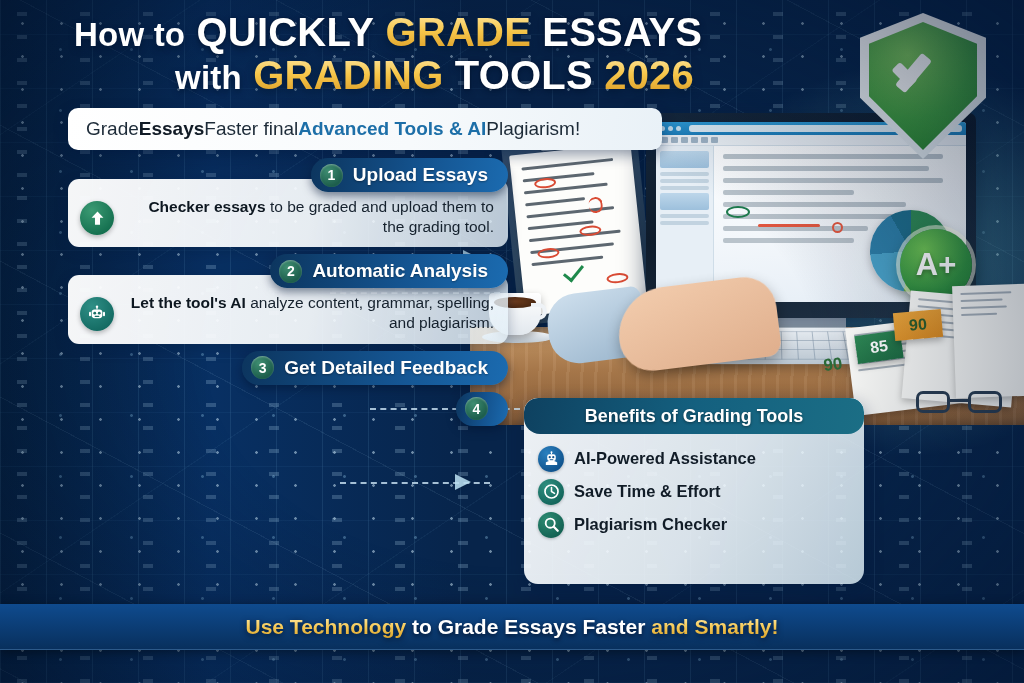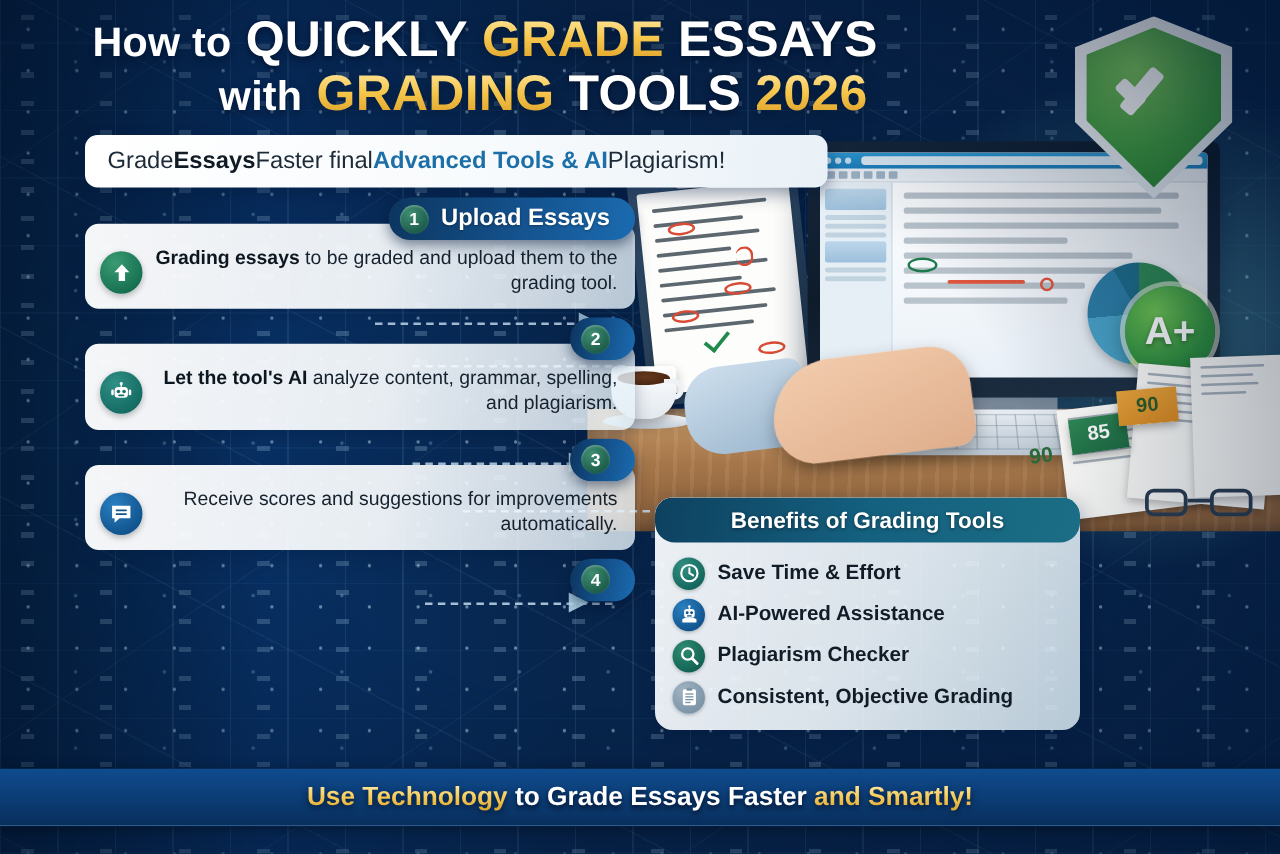--- a/index.html
+++ b/index.html
@@ -314,21 +314,21 @@
   .ben-item{ display:flex; align-items:center; gap:10px; height:33px; }
   .ben-ic{ width:26px;height:26px;border-radius:50%; flex:0 0 26px; display:flex;align-items:center;justify-content:center; box-shadow:0 1px 3px rgba(0,0,0,.25);}
   .bi-teal{ background:radial-gradient(circle at 34% 28%, #2f8f80, #14665c 75%);}
   .bi-blue{ background:radial-gradient(circle at 34% 28%, #2a80bf, #11548e 75%);}
   .bi-teal2{ background:radial-gradient(circle at 34% 28%, #2d8b72, #136253 75%);}
   .bi-slate{ background:radial-gradient(circle at 34% 28%, #9fb3c2, #7b94a6 75%);}
   .ben-tx{ font-size:16.5px; font-weight:bold; color:#111c27; white-space:nowrap;}
 
   
   .footer{
-    position:absolute; left:0; bottom:0; width:1024px; height:76px;
+    position:absolute; left:0; bottom:11px; width:1024px; height:76px;
     background:linear-gradient(180deg, rgba(8,40,86,.0) 0%, rgba(7,38,82,.88) 14%, #062murky 0%, #072photos 0%, #06264f 40%, #04162f 100%);
   }
   .footer-inner{
     position:absolute; left:0; top:8px; width:1024px; height:46px;
     background:linear-gradient(180deg,#0f4b8e 0%, #0c3f79 42%, #082f5c 100%);
     box-shadow:0 -1px 0 rgba(140,200,255,.28) inset, 0 2px 10px rgba(0,0,0,.4);
     display:flex; align-items:center; justify-content:center;
   }
   .footer-tx{ font-size:21px; font-weight:bold; white-space:nowrap; }
   .fg{
@@ -526,28 +526,29 @@
         <div class="step-num">1</div>
         <div class="step-title">Upload Essays</div>
       </div>
       <div class="step-card">
         <div class="step-icon ic-green">
           <svg width="19" height="19" viewBox="0 0 24 24" aria-hidden="true">
             <path d="M12 3 L19.5 11 H15.2 V20 H8.8 V11 H4.5 Z" fill="#ffffff"></path>
           </svg>
         </div>
         <div class="step-text">
-          <b>Grading essays</b><span> to be graded and upload them to the grading tool.</span>
+          <b>Checker essays</b><span> to be graded and upload them to the grading tool.</span>
         </div>
       </div>
     </div>
 
     <div class="step">
       <div class="step-head">
         <div class="step-num">2</div>
+        <div class="step-title">Automatic Analysis</div>
       </div>
       <div class="step-card">
         <div class="step-icon ic-teal">
           <svg width="20" height="20" viewBox="0 0 24 24" aria-hidden="true">
             <circle cx="12" cy="3.4" r="1.5" fill="#fff"></circle>
             <rect x="11.3" y="4.3" width="1.4" height="2.2" fill="#fff"></rect>
             <rect x="5.6" y="6.6" width="12.8" height="10.4" rx="3.4" fill="#fff"></rect>
             <circle cx="9.3" cy="11" r="1.7" fill="#1a6f66"></circle>
             <circle cx="14.7" cy="11" r="1.7" fill="#1a6f66"></circle>
             <rect x="9.1" y="14" width="5.8" height="1.5" rx="0.7" fill="#1a6f66"></rect>
@@ -557,97 +558,73 @@
         </div>
         <div class="step-text">
           <b>Let the tool's AI</b><span> analyze content, grammar, spelling, and plagiarism.</span>
         </div>
       </div>
     </div>
 
     <div class="step">
       <div class="step-head">
         <div class="step-num">3</div>
-      </div>
-      <div class="step-card">
-        <div class="step-icon ic-blue">
-          <svg width="20" height="20" viewBox="0 0 24 24" aria-hidden="true">
-            <path d="M3.2 4.2h17.6v12.2H10.4L5.6 20.6v-4.2H3.2z" fill="#ffffff"></path>
-            <rect x="6.6" y="8" width="10.8" height="1.7" rx="0.8" fill="#11548d"></rect>
-            <rect x="6.6" y="11.6" width="10.8" height="1.7" rx="0.8" fill="#11548d"></rect>
-          </svg>
-        </div>
-        <div class="step-text">
-          <b></b><span>Receive scores and suggestions for improvements automatically.</span>
-        </div>
+        <div class="step-title">Get Detailed Feedback</div>
       </div>
     </div>
 
     <div class="step">
       <div class="step-head">
         <div class="step-num">4</div>
       </div>
     </div>
 
   </div>
 
   <div class="benefits">
     <div class="ben-head">
       <span>Benefits of Grading Tools</span>
     </div>
     <div class="ben-list">
-
-      <div class="ben-item">
-        <div class="ben-ic bi-teal">
-          <svg width="17" height="17" viewBox="0 0 24 24" aria-hidden="true">
-            <circle cx="12" cy="12" r="9.2" fill="none" stroke="#fff" stroke-width="2.4"></circle>
-            <path d="M12 6.4V12l4.2 2.6" fill="none" stroke="#fff" stroke-width="2.2" stroke-linecap="round"></path>
-          </svg>
-        </div>
-        <div class="ben-tx">Save Time &amp; Effort</div>
-      </div>
 
       <div class="ben-item">
         <div class="ben-ic bi-blue">
           <svg width="17" height="17" viewBox="0 0 24 24" aria-hidden="true">
             <circle cx="12" cy="3" r="1.4" fill="#fff"></circle>
             <rect x="11.3" y="3.9" width="1.4" height="2" fill="#fff"></rect>
             <rect x="6" y="6" width="12" height="9.6" rx="3.2" fill="#fff"></rect>
             <circle cx="9.5" cy="10.2" r="1.6" fill="#11548e"></circle>
             <circle cx="14.5" cy="10.2" r="1.6" fill="#11548e"></circle>
             <rect x="9.3" y="13" width="5.4" height="1.4" rx="0.7" fill="#11548e"></rect>
             <path d="M4 17.6c1.8-1.6 4.6-2.4 8-2.4s6.2.8 8 2.4v3.6H4z" fill="#fff"></path>
           </svg>
         </div>
         <div class="ben-tx">AI-Powered Assistance</div>
       </div>
 
       <div class="ben-item">
+        <div class="ben-ic bi-teal">
+          <svg width="17" height="17" viewBox="0 0 24 24" aria-hidden="true">
+            <circle cx="12" cy="12" r="9.2" fill="none" stroke="#fff" stroke-width="2.4"></circle>
+            <path d="M12 6.4V12l4.2 2.6" fill="none" stroke="#fff" stroke-width="2.2" stroke-linecap="round"></path>
+          </svg>
+        </div>
+        <div class="ben-tx">Save Time &amp; Effort</div>
+      </div>
+
+      <div class="ben-item">
         <div class="ben-ic bi-teal2">
           <svg width="17" height="17" viewBox="0 0 24 24" aria-hidden="true">
             <circle cx="10.2" cy="10.2" r="6.4" fill="none" stroke="#fff" stroke-width="2.6"></circle>
             <path d="M15.2 15.2 L20.8 20.8" stroke="#fff" stroke-width="3.2" stroke-linecap="round"></path>
           </svg>
         </div>
         <div class="ben-tx">Plagiarism Checker</div>
       </div>
 
-      <div class="ben-item">
-        <div class="ben-ic bi-slate">
-          <svg width="17" height="17" viewBox="0 0 24 24" aria-hidden="true">
-            <rect x="4.6" y="3.4" width="14.8" height="18" rx="2" fill="#fff"></rect>
-            <rect x="8.6" y="1.6" width="6.8" height="3.4" rx="1.4" fill="#7b94a6"></rect>
-            <rect x="7.4" y="8" width="9.2" height="1.5" fill="#7b94a6"></rect>
-            <rect x="7.4" y="11.2" width="9.2" height="1.5" fill="#7b94a6"></rect>
-            <rect x="7.4" y="14.4" width="9.2" height="1.5" fill="#7b94a6"></rect>
-            <rect x="7.4" y="17.6" width="6" height="1.5" fill="#7b94a6"></rect>
-          </svg>
-        </div>
-        <div class="ben-tx">Consistent, Objective Grading</div>
-      </div>
 
     </div>
   </div>
 
   <div class="footer">
     <div class="footer-inner">
       <div class="footer-tx">
         <span class="fg">Use Technology</span><span class="fw"> to Grade Essays Faster </span><span class="fg">and Smartly!</span>
       </div>
     </div>

